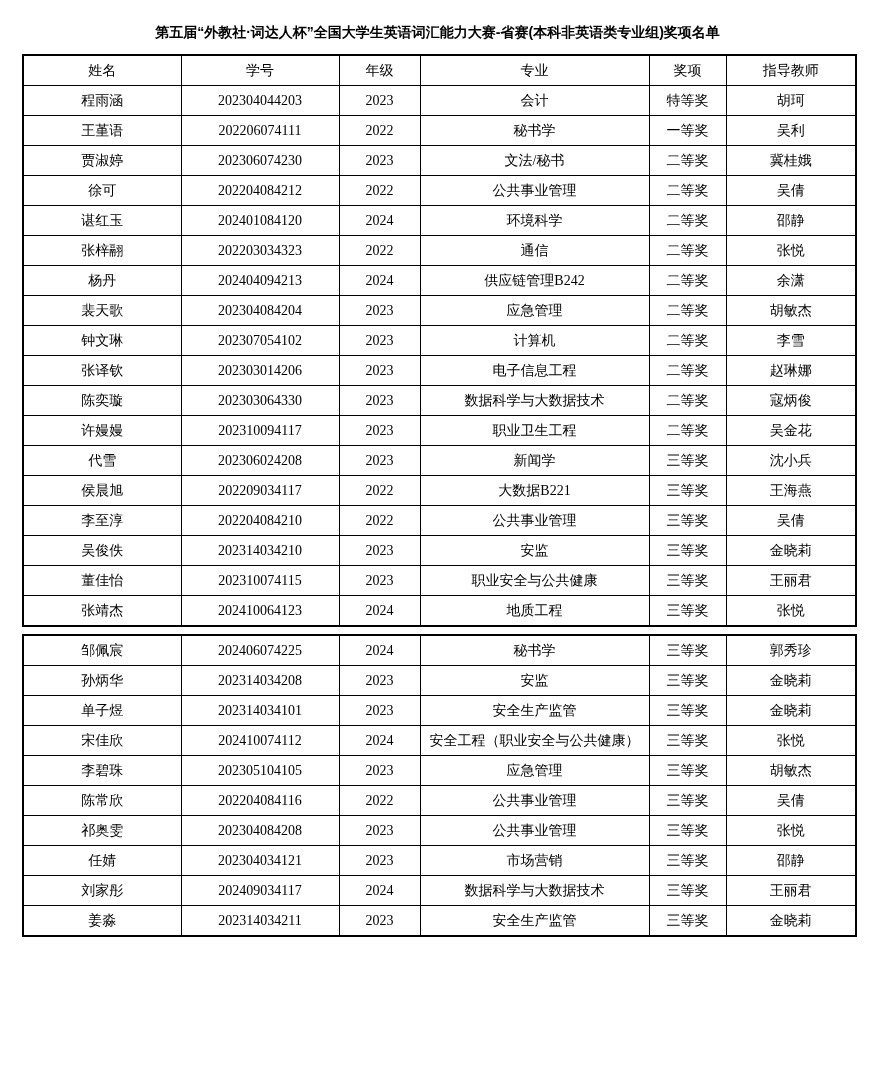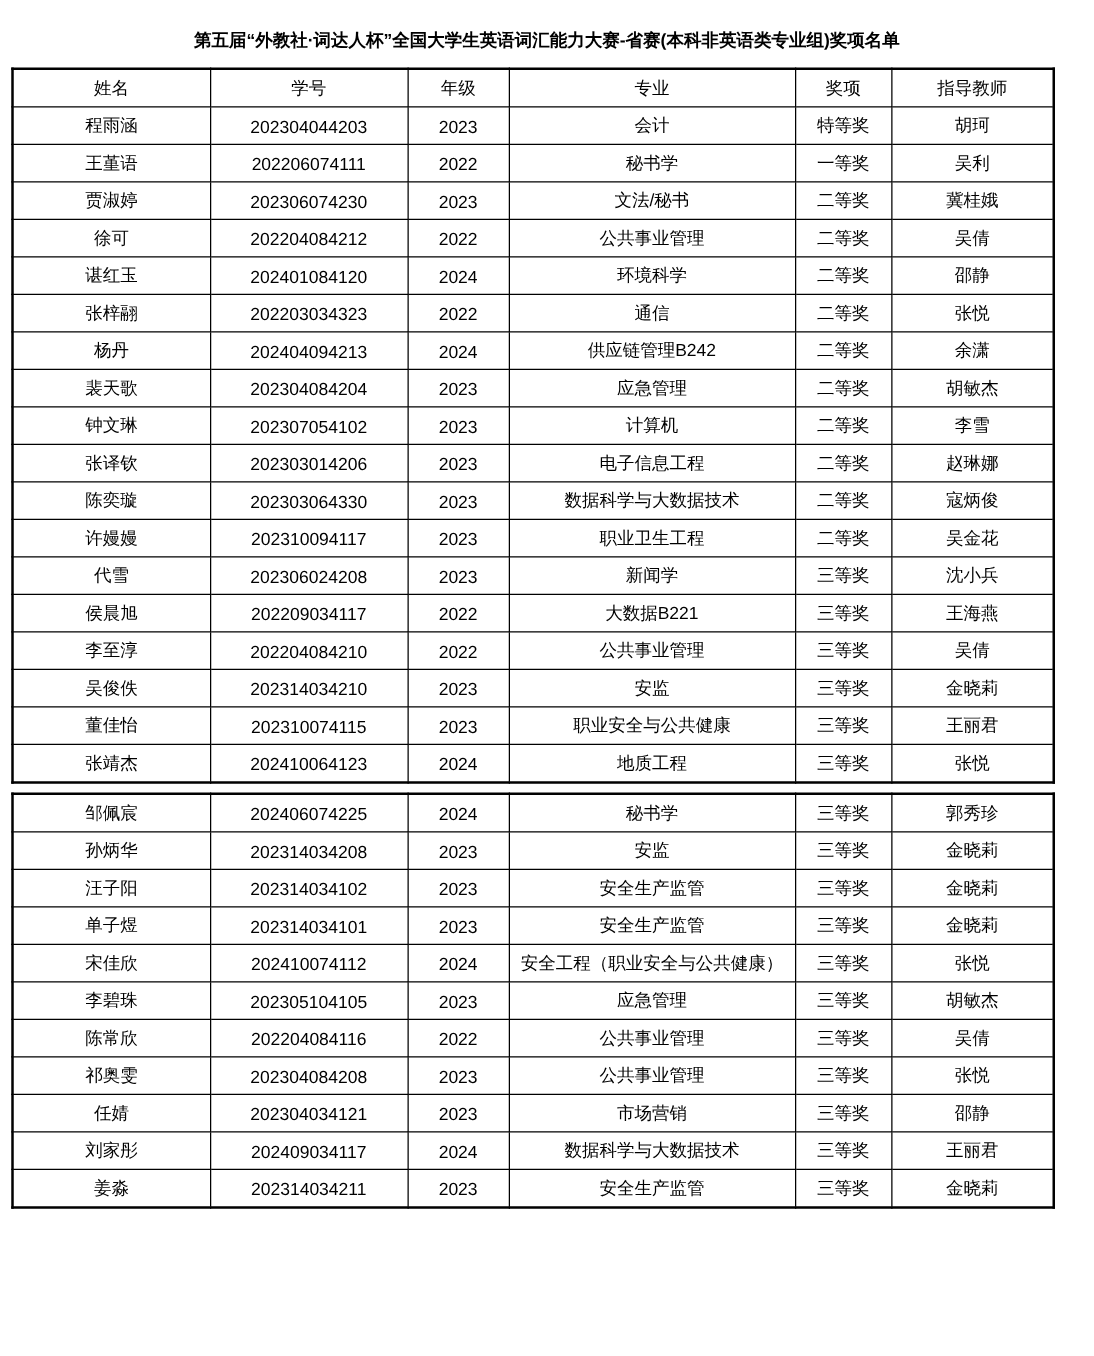--- a/index.html
+++ b/index.html
@@ -22,22 +22,23 @@
     text-align: center;
     font-size: 14px;
     font-weight: bold;
     letter-spacing: 0px;
     white-space: nowrap;
   }
   table.awards {
     border-collapse: collapse;
     table-layout: fixed;
     width: 833px;
-    margin-left: 9px;
+    margin-left: 22px;
     border: 2px solid #000;
+    font-family: Liberation Serif, serif;
   }
   table.awards.first { margin-top: 12px; }
   table.awards.second { margin-top: 7px; border-radius: 10px; }
   table.awards th,
   table.awards td {
     border: 1px solid #000;
     height: 29px;
     padding: 0;
     text-align: center;
     vertical-align: middle;
@@ -246,28 +247,20 @@
         </tr>
         <tr>
           <td>孙炳华</td>
           <td>202314034208</td>
           <td>2023</td>
           <td>安监</td>
           <td>三等奖</td>
           <td>金晓莉</td>
         </tr>
         <tr>
-          <td>汪子阳</td>
-          <td>202314034102</td>
-          <td>2023</td>
-          <td>安全生产监管</td>
-          <td>三等奖</td>
-          <td>金晓莉</td>
-        </tr>
-        <tr>
           <td>单子煜</td>
           <td>202314034101</td>
           <td>2023</td>
           <td>安全生产监管</td>
           <td>三等奖</td>
           <td>金晓莉</td>
         </tr>
         <tr>
           <td>宋佳欣</td>
           <td>202410074112</td>

